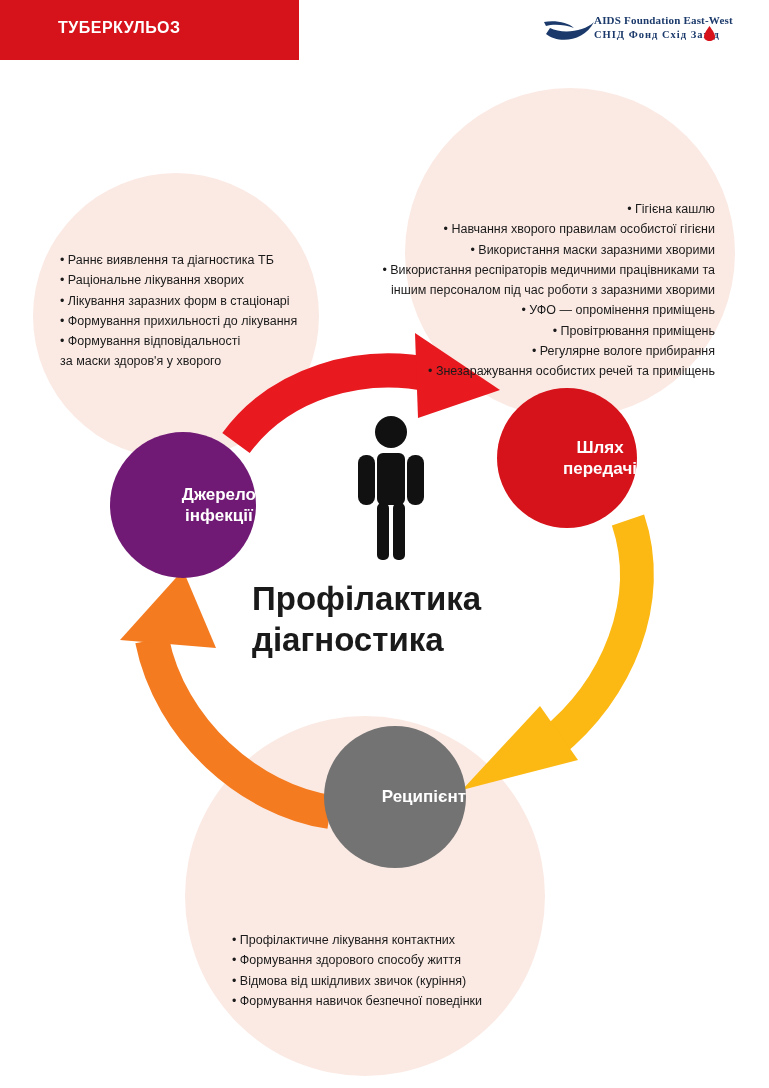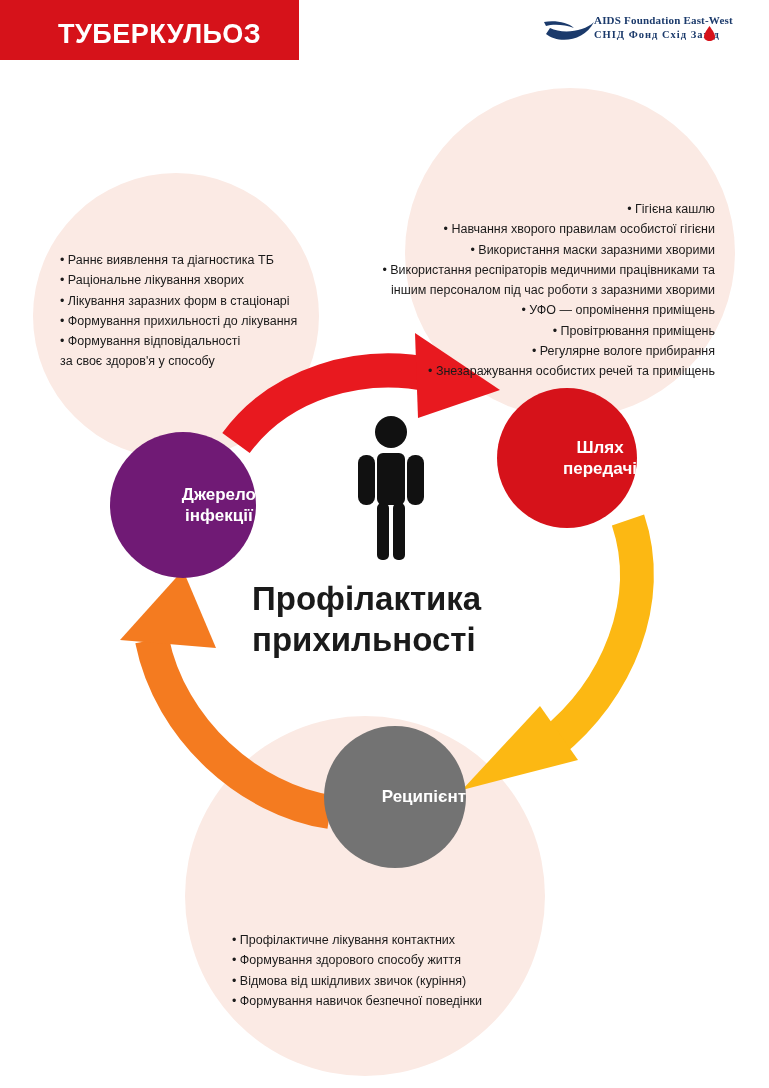--- a/index.html
+++ b/index.html
@@ -22,21 +22,21 @@
     left: 0;
     top: 0;
     width: 299px;
     height: 60px;
     background: #d6121a;
   }
   .header-title {
     position: absolute;
     left: 58px;
     top: 19px;
-    font-size: 27px;
+    font-size: 16px;
     font-weight: bold;
     letter-spacing: 0.5px;
     color: #ffffff;
   }
 
   .logo {
     position: absolute;
     right: 30px;
     top: 12px;
     width: 195px;
@@ -215,21 +215,21 @@
 <div class="node" id="node-recip">
   <span>Реципієнт</span>
 </div>
 
 <div class="bullets" id="bullets-source">
   <div>• Раннє виявлення та діагностика ТБ</div>
   <div>• Раціональне лікування хворих</div>
   <div>• Лікування заразних форм в стаціонарі</div>
   <div>• Формування прихильності до лікування</div>
   <div>• Формування відповідальності</div>
-  <div>   за своє здоров'я у способу</div>
+  <div>   за маски здоров'я у хворого</div>
 </div>
 
 <div class="bullets" id="bullets-route">
   <div>• Гігієна кашлю</div>
   <div>• Навчання хворого правилам особистої гігієни</div>
   <div>• Використання маски заразними хворими</div>
   <div>• Використання респіраторів медичними працівниками та іншим персоналом під час роботи з заразними хворими</div>
   <div>• УФО — опромінення приміщень</div>
   <div>• Провітрювання приміщень</div>
   <div>• Регулярне вологе прибирання</div>
@@ -238,14 +238,14 @@
 
 <div class="bullets" id="bullets-recip">
   <div>• Профілактичне лікування контактних</div>
   <div>• Формування здорового способу життя</div>
   <div>• Відмова від шкідливих звичок (куріння)</div>
   <div>• Формування навичок безпечної поведінки</div>
 </div>
 
 <div class="center-title">
   <div>Профілактика</div>
-  <div>прихильності</div>
+  <div>діагностика</div>
 </div>
 
 </body></html>

